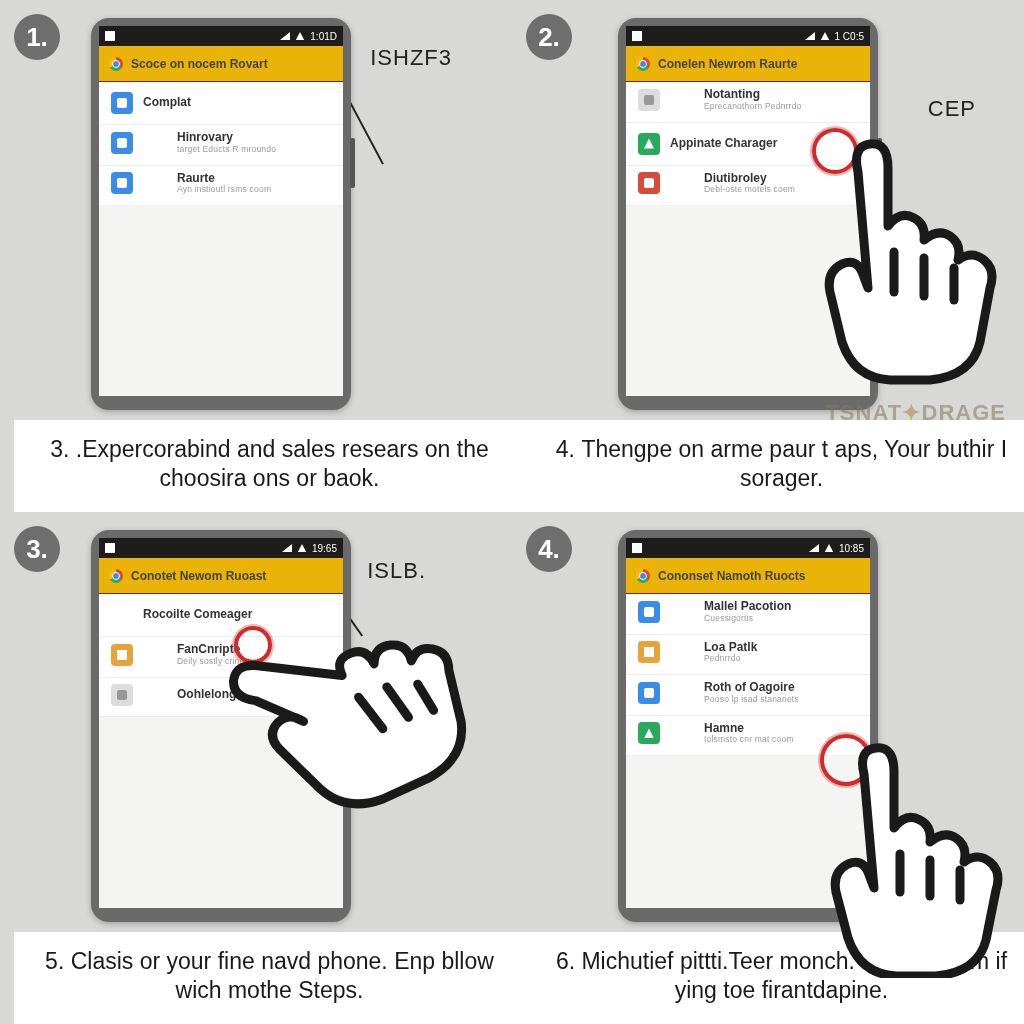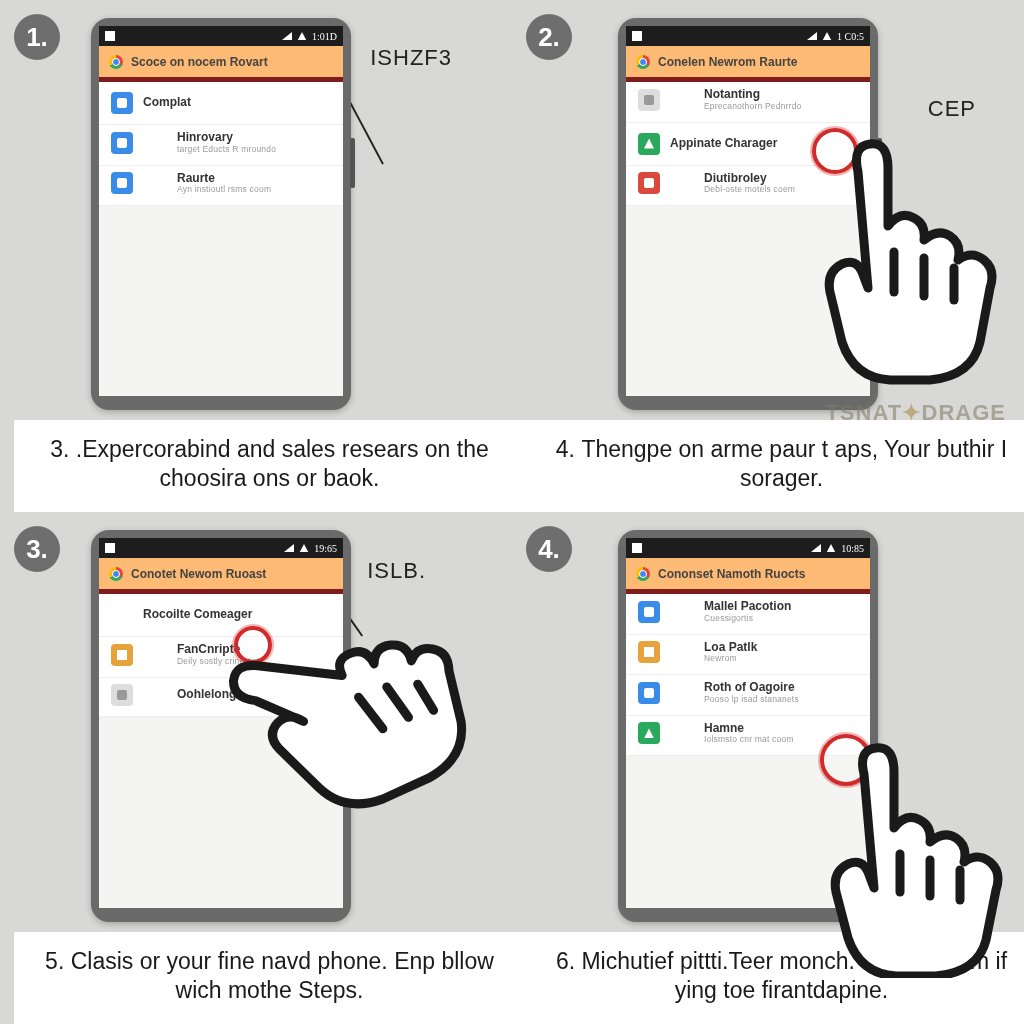--- a/index.html
+++ b/index.html
@@ -66,27 +66,27 @@
   .statusbar {
     height: 20px;
     background: #1d1d1d;
     color: #fff;
     display: flex;
     align-items: center;
     font-size: 10px;
     padding: 0 6px;
   }
   .statusbar .sq { width:10px; height:10px; background:#fff; margin-right:auto; }
-  .statusbar .icons { display:flex; align-items:center; gap:4px;font-family:Liberation Serif, serif; }
+  .statusbar .icons { display:flex; align-items:center; gap:4px; }
   .tri { width:0; height:0; border-left:6px solid transparent; border-right:6px solid transparent; border-bottom:8px solid #fff; transform: scaleX(.7);}
   .wedge { width:0;height:0;border-bottom:8px solid #fff; border-left:10px solid transparent; }
   .appbar {
     height: 36px;
-    background: #fdba74;
-    border-bottom: 5px solid #7f1d1d;
+    background: #eab308;
+    border-bottom: 1px solid #7f1d1d;
     display: flex;
     align-items: center;
     gap: 8px;
     padding: 0 10px;
     font-size: 12px;
     font-weight: 600;
     color: #444;
   }
   .chrome-dot {
     width:14px;height:14px;border-radius:50%;
@@ -395,21 +395,21 @@
             <div class="ic ic-blue"></div>
             <div class="txt">
                 <span class="title">Mallel Pacotion</span>
                 <span class="subtitle">Cuessigortis</span>
               </div>
           </div>
           <div class="row sub">
             <div class="ic ic-orange"></div>
             <div class="txt">
                 <span class="title">Loa Patlk</span>
-                <span class="subtitle">Newrom</span>
+                <span class="subtitle">Pednrrdo</span>
               </div>
           </div>
           <div class="row sub">
             <div class="ic ic-blue"></div>
             <div class="txt">
                 <span class="title">Roth of Oagoire</span>
                 <span class="subtitle">Pooso lp isad stananets</span>
               </div>
           </div>
           <div class="row sub">

